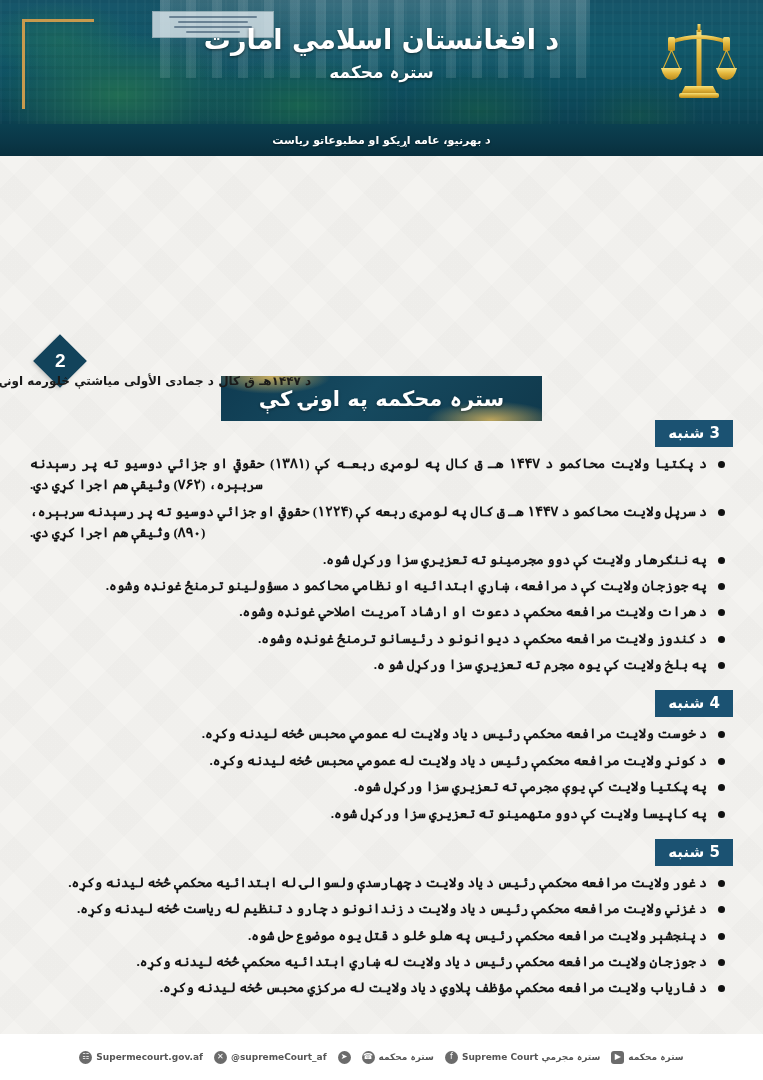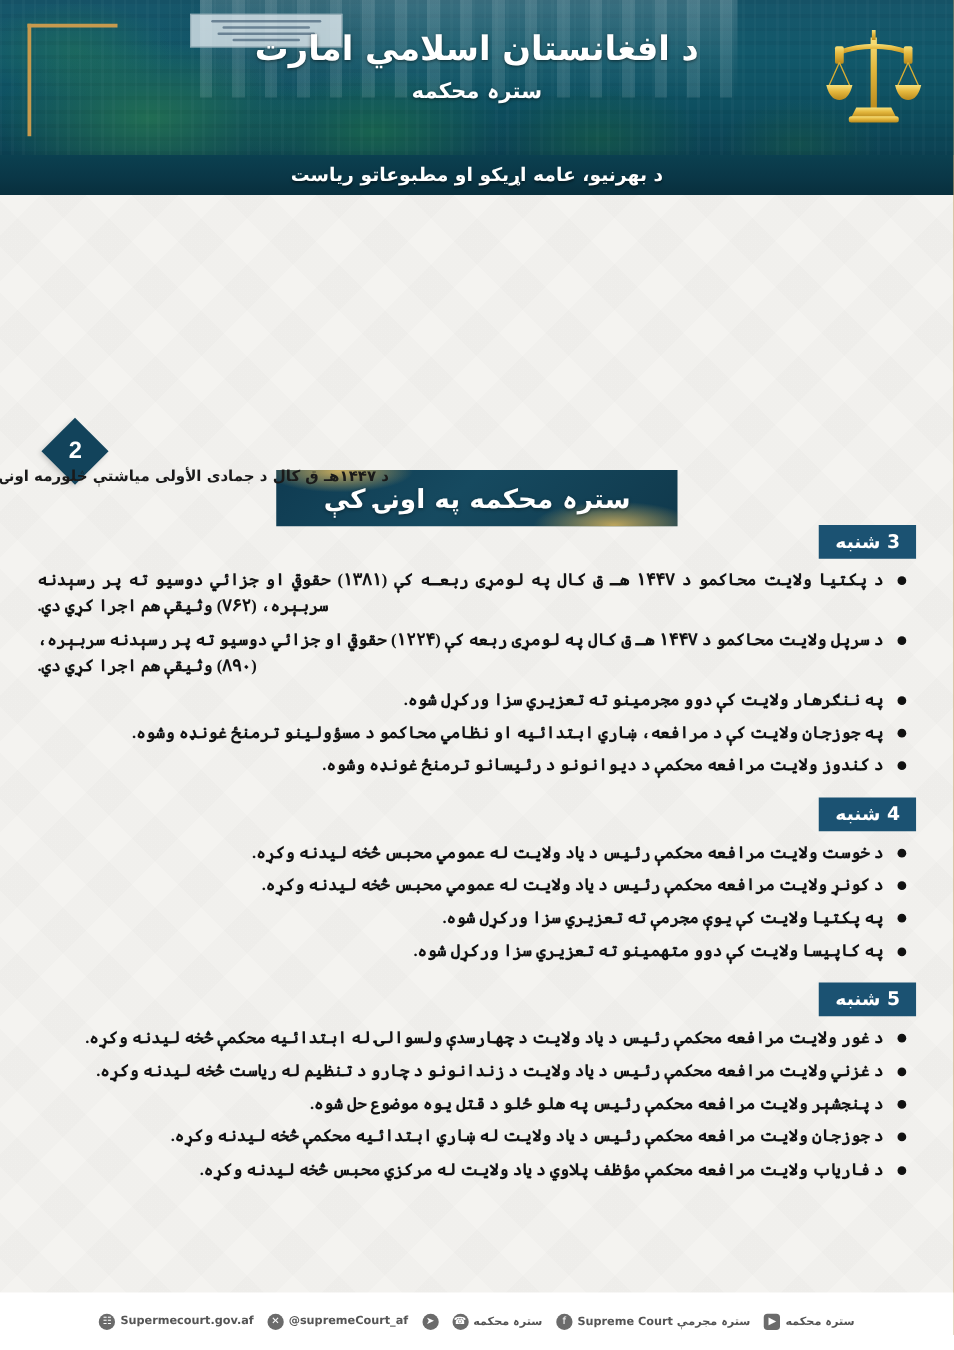--- a/index.html
+++ b/index.html
@@ -6,21 +6,21 @@
   * { box-sizing: border-box; margin: 0; padding: 0; }
   html, body {
     width: 763px; height: 1080px;
     background: #ffffff;
     font-family: "DejaVu Sans", "Liberation Sans", sans-serif;
     overflow: hidden;
   }
   .page {
     position: relative;
     width: 763px; height: 1068px;
-    background: #a16207;
+    background: #f0abfc;
     overflow: hidden;
   }
 
   
   .header {
     position: relative;
     width: 763px; height: 124px;
     overflow: hidden;
     background: #0c4a55;
   }
@@ -95,21 +95,21 @@
   .scales { position:absolute; right:24px; top:22px; width:80px; height:84px; z-index:5;}
 
   
   .ribbon {
     position: relative;
     width: 763px; height: 32px;
     background: linear-gradient(180deg,#0b4050 0%, #0a3747 55%, #082f3d 100%);
     display: flex; align-items: center; justify-content: center;
   }
   .ribbon-text {
-    color: #ffffff; font-size: 15px; font-weight: 700;
+    color: #ffffff; font-size: 11px; font-weight: 700;
     text-shadow: 0 1px 2px rgba(0,0,0,.5);
   }
 
   
   .body-wrap {
     position: relative;
     width: 763px;
     height: 924px;
     background: #f4f3f0;
     overflow: hidden;
@@ -297,21 +297,23 @@
     <div class="subtitle">د ۱۴۴۷هـ ق کال د جمادی الأولی میاشتې څلورمه اونۍ</div>
 
     <div class="content">
         <div class="day-block">
           <div class="day-header">3 شنبه</div>
           <ul class="items">
             <li>د پکتیا ولایت محاکمو د ۱۴۴۷ هـ ق کال په لومړی ربعـه کې (۱۳۸۱) حقوقي او جزائي دوسیو ته پر رسېدنه سربېره، (۷۶۲) وثیقې هم اجرا کړي دي.</li>
             <li>د سرپل ولایت محاکمو د ۱۴۴۷ هـ ق کال په لومړی ربعه کې (۱۲۲۴) حقوقي او جزائي دوسیو ته پر رسېدنه سربېره، (۸۹۰) وثیقې هم اجرا کړي دي.</li>
             <li class="short">په ننګرهار ولایت کې دوو مجرمینو ته تعزیري سزا ورکړل شوه.</li>
             <li class="short">په جوزجان ولایت کې د مرافعه، ښاري ابتدائیه او نظامي محاکمو د مسؤولینو ترمنځ غونډه وشوه.</li>
+            <li class="short">د هرات ولایت مرافعه محکمې د دعوت او ارشاد آمریت اصلاحي غونډه وشوه.</li>
             <li class="short">د کندوز ولایت مرافعه محکمې د دیوانونو د رئیسانو ترمنځ غونډه وشوه.</li>
+            <li class="short">په بلخ ولایت کې یوه مجرم ته تعزیري سزا ورکړل شو ه.</li>
           </ul>
         </div>
         <div class="day-block">
           <div class="day-header">4 شنبه</div>
           <ul class="items">
             <li class="short">د خوست ولایت مرافعه محکمې رئیس د یاد ولایت له عمومي محبس څخه لیدنه وکړه.</li>
             <li class="short">د کونړ ولایت مرافعه محکمې رئیس د یاد ولایت له عمومي محبس څخه لیدنه وکړه.</li>
             <li class="short">په پکتیا ولایت کې یوې مجرمې ته تعزیري سزا ورکړل شوه.</li>
             <li class="short">په کاپیسا ولایت کې دوو متهمینو ته تعزیري سزا ورکړل شوه.</li>
           </ul>

